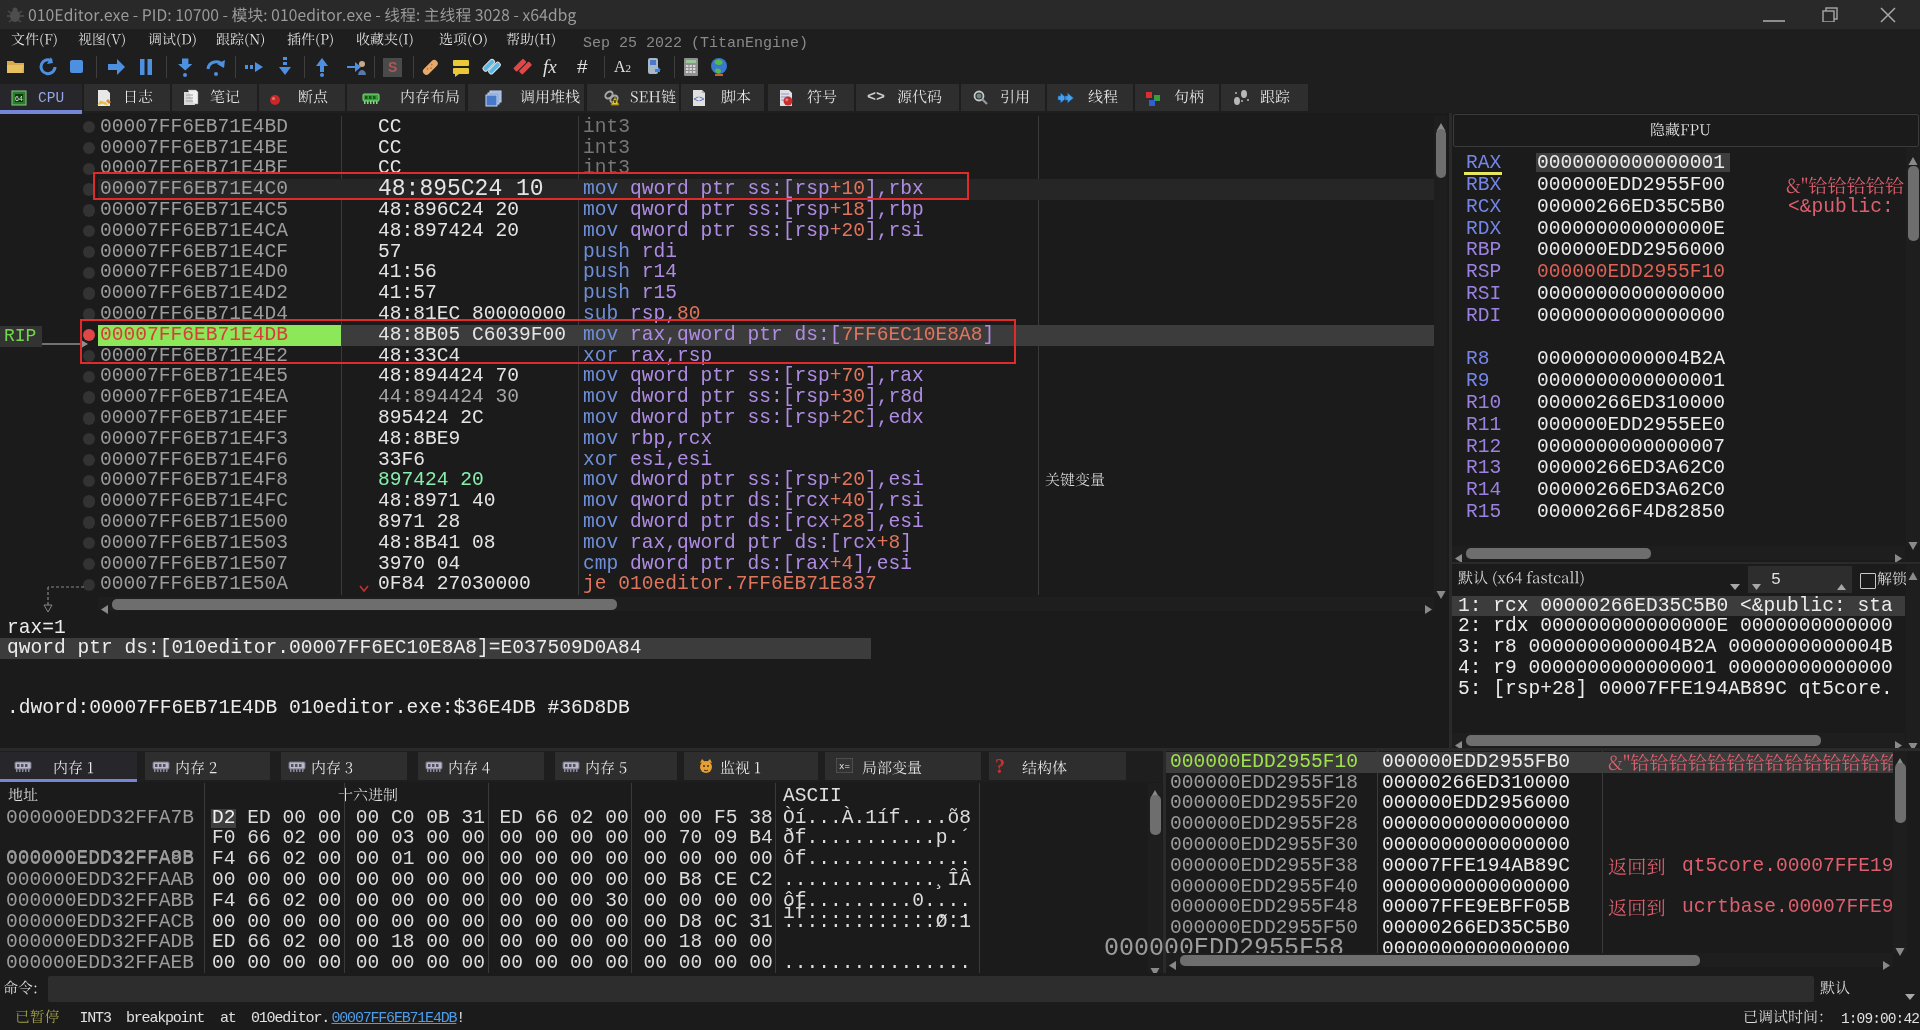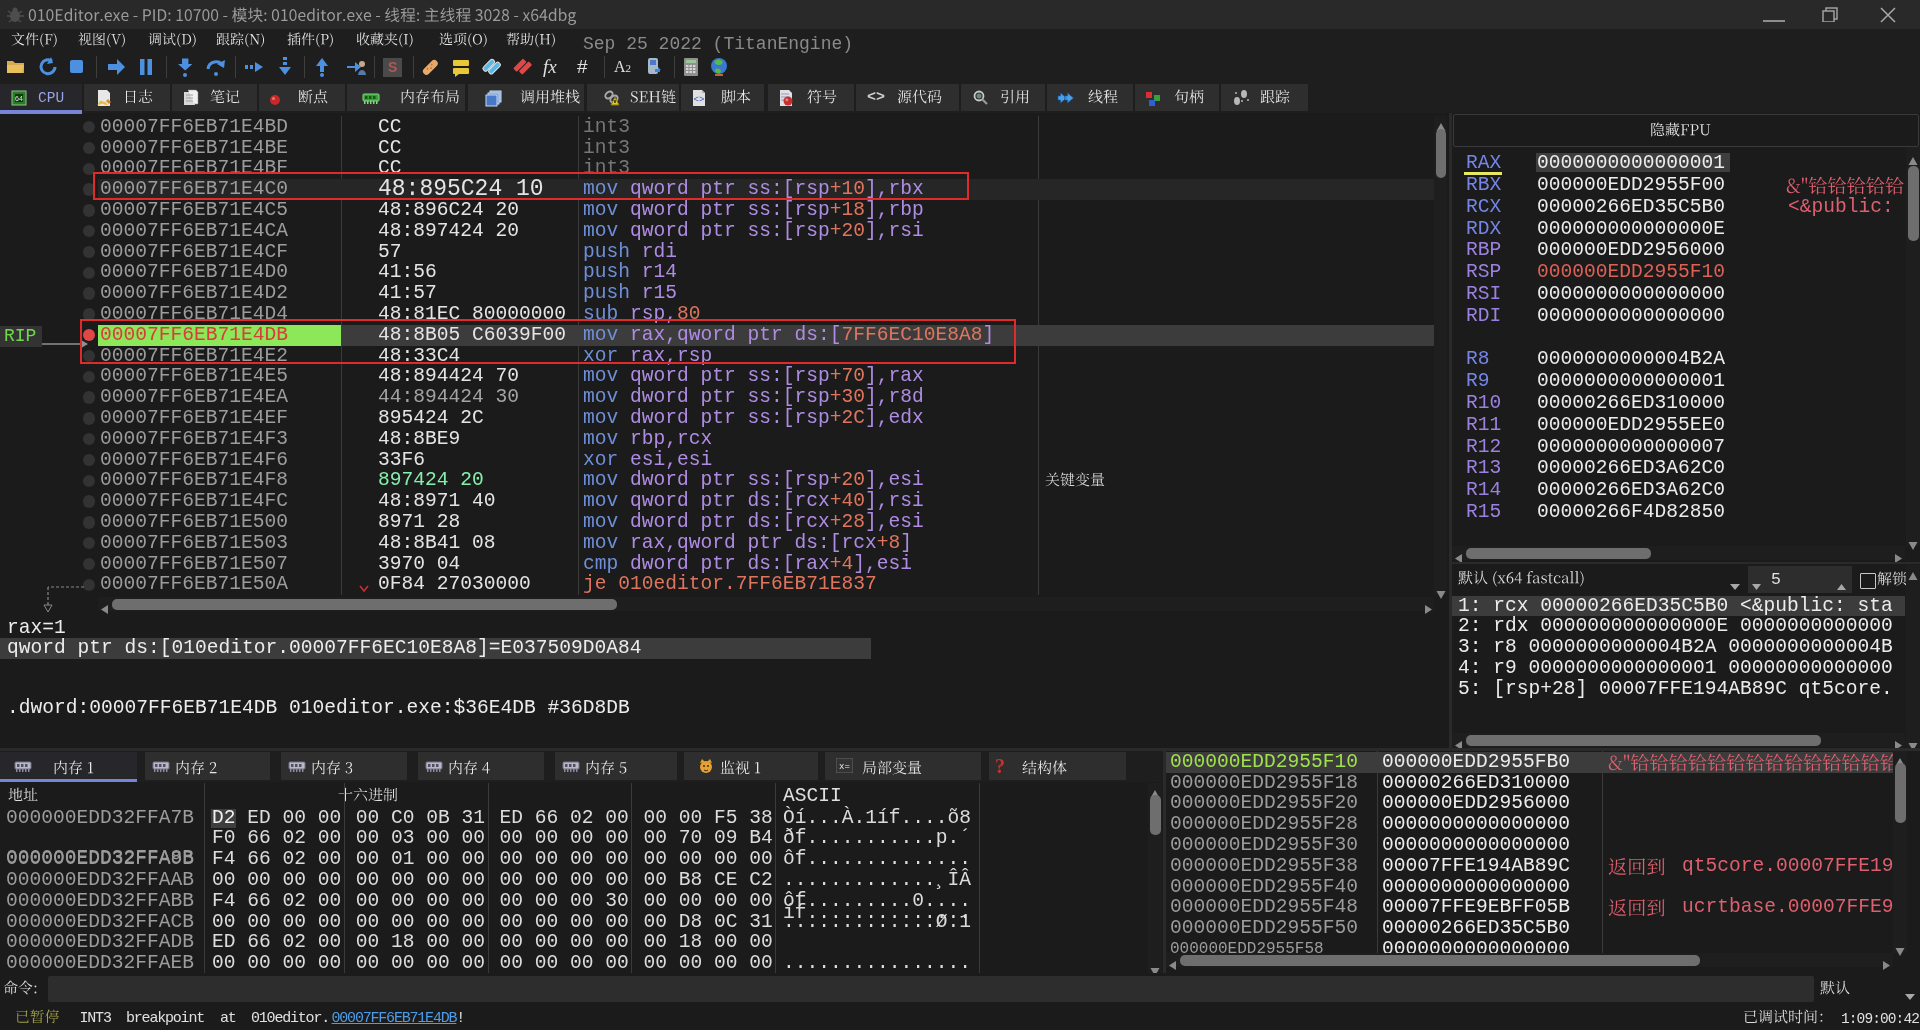--- a/index.html
+++ b/index.html
@@ -45,21 +45,21 @@
     </svg></div>
 <div class="abs" style="left:356px;top:31.5px"><svg width="57.9" height="17.5" style="overflow:visible">
       <path d="M9.3 0.9 7.7 0.6C7.4 3.3 6.5 6 5.5 7.9L5.7 8C6.4 7.3 6.9 6.4 7.4 5.4C7.7 7.1 8.2 8.6 9 9.9C8.1 11.2 6.9 12.3 5.3 13.2L5.5 13.4C7.2 12.7 8.5 11.7 9.5 10.6C10.3 11.7 11.3 12.7 12.7 13.4C12.9 13 13.2 12.7 13.6 12.7L13.7 12.5C12.1 11.9 10.9 11 10 9.9C11.1 8.3 11.7 6.4 12.1 4.2H13.2C13.4 4.2 13.5 4.1 13.6 3.9C13.1 3.5 12.4 2.9 12.4 2.9L11.7 3.8H8C8.3 3 8.6 2.1 8.8 1.2C9.1 1.2 9.2 1.1 9.3 0.9ZM7.9 4.2H11C10.8 6.1 10.3 7.8 9.5 9.3C8.6 8 8 6.5 7.6 4.9ZM5.6 0.8 4.2 0.6V8.6L2.2 9.2V2.6C2.5 2.5 2.7 2.4 2.7 2.2L1.3 2.1V9C1.3 9.2 1.3 9.3 0.9 9.5L1.4 10.6C1.5 10.6 1.6 10.5 1.7 10.3C2.6 9.8 3.6 9.3 4.2 9V13.4H4.4C4.8 13.4 5.1 13.2 5.1 13V1.1C5.5 1.1 5.6 1 5.6 0.8ZM24.4 2.6 24.3 2.7C24.6 3 25 3.5 25.1 3.9C25.8 4.3 26.4 3 24.4 2.6ZM26.4 3.4 25.8 4.1H23.8V3.5C24.1 3.5 24.3 3.3 24.3 3.1L23.3 3V2.4H26.9C27.1 2.4 27.3 2.3 27.3 2.2C26.9 1.8 26.1 1.2 26.1 1.2L25.5 2H23.3V1.1C23.6 1.1 23.8 1 23.8 0.8L22.4 0.6V2H19.5V1.1C19.9 1 20 0.9 20.1 0.7L18.7 0.6V2H14.6L14.7 2.4H18.7V3.7H18.8C19.2 3.7 19.5 3.5 19.5 3.4V2.4H22.4V3.4H22.6C22.7 3.4 22.8 3.3 22.9 3.3L22.9 4.1H18.3L17.3 3.7V6.6H16.1V4.4C16.6 4.3 16.7 4.2 16.7 4L15.4 3.9V6.5C15.2 6.6 15.1 6.7 15 6.8L15.9 7.5L16.3 7H17.3V7.3L17.2 8.3H14.6L14.8 8.8H15.5C15.5 10.1 15.4 11.6 14.5 12.8L14.7 13C16 11.8 16.3 10.2 16.3 8.8H17.2C17.2 10.4 16.9 12 16 13.3L16.3 13.4C18 11.7 18.1 9.3 18.1 7.3V4.6H23C23.1 6.6 23.3 8.5 23.9 10C23.6 10.5 23.3 10.9 22.9 11.3C22.6 11 22.1 10.6 22.1 10.6L21.6 11.2H21.2V9.7H21.9V10H22C22.2 10 22.6 9.8 22.6 9.7V7.9C22.8 7.9 23 7.8 23.1 7.7L22.2 7L21.8 7.4H21.2V6.1H22.7C22.9 6.1 23 6 23 5.9C22.7 5.5 22.1 5.1 22.1 5.1L21.6 5.7H19.6L18.7 5.2V11.2C18.6 11.3 18.4 11.4 18.3 11.5L19.2 12.1L19.5 11.6H22.6C22 12.3 21.4 12.8 20.6 13.3L20.8 13.5C22.2 12.9 23.3 12 24.2 10.8C24.7 11.6 25.2 12.2 25.9 12.8C26.4 13.2 27.1 13.6 27.4 13.2C27.5 13 27.5 12.8 27.1 12.4L27.3 10.5L27.1 10.5C27 11 26.8 11.6 26.7 11.9C26.5 12.1 26.5 12.1 26.3 11.9C25.6 11.5 25.2 10.8 24.8 10C25.5 8.9 26 7.7 26.3 6.2C26.7 6.2 26.8 6.1 26.9 5.9L25.6 5.5C25.3 6.8 24.9 8 24.4 9C24 7.7 23.9 6.1 23.8 4.6H27.1C27.3 4.6 27.4 4.5 27.4 4.3C27 3.9 26.4 3.4 26.4 3.4ZM19.4 6.5V6.1H20.5V7.4H19.4ZM19.4 11.2V9.7H20.5V11.2ZM19.4 9.3V7.8H21.9V9.3ZM39.6 4.4 38.2 3.7C37.9 4.5 37.2 6.1 36.6 7.1L36.8 7.2C37.6 6.4 38.6 5.2 39.1 4.5C39.4 4.6 39.5 4.5 39.6 4.4ZM30.4 3.8 30.3 3.8C30.9 4.6 31.5 5.8 31.6 6.8C32.6 7.6 33.5 5.4 30.4 3.8ZM35.3 5V3.3H40.4C40.6 3.3 40.7 3.2 40.8 3C40.3 2.6 39.5 2 39.5 2L38.8 2.8H35.3V1.2C35.7 1.1 35.8 1 35.8 0.8L34.4 0.6V2.8H29.2L29.3 3.3H34.4V5C34.4 5.9 34.3 6.8 34.2 7.6H28.5L28.7 8H34.1C33.5 10.2 32 12 28.6 13.1L28.7 13.4C32.7 12.3 34.4 10.4 35 8H35.3C35.8 9.8 37 12.1 40.5 13.4C40.6 12.9 40.9 12.7 41.4 12.7L41.4 12.5C37.8 11.4 36.2 9.6 35.6 8H41C41.2 8 41.4 7.9 41.4 7.8C41 7.3 40.2 6.7 40.2 6.7L39.5 7.6H35.5L35.5 7.5L35.4 7.6H35.1C35.3 6.7 35.3 5.9 35.3 5ZM44.3 8.1C44.3 5.5 44.8 3.6 46.7 1.1L46.4 0.9C44.3 3 43.3 5.3 43.3 8.1C43.3 10.9 44.3 13.1 46.4 15.3L46.7 15.1C44.9 12.5 44.3 10.7 44.3 8.1ZM47.8 2.5 49.3 2.7C49.3 4 49.3 5.4 49.3 6.8V7.6C49.3 9 49.3 10.4 49.3 11.8L47.8 11.9V12.3H52V11.9L50.6 11.8C50.5 10.4 50.5 9 50.5 7.6V6.8C50.5 5.4 50.5 4 50.6 2.7L52 2.5V2.1H47.8ZM55.6 8.1C55.6 10.7 55 12.5 53.2 15.1L53.5 15.3C55.6 13.2 56.6 10.9 56.6 8.1C56.6 5.3 55.6 3 53.5 0.9L53.2 1.1C55 3.6 55.6 5.5 55.6 8.1Z" fill="#E8E8E8"></path>
     </svg></div>
 <div class="abs" style="left:438.5px;top:31.5px"><svg width="48.9" height="17.5" style="overflow:visible">
       <path d="M1.3 0.8 1.2 0.9C1.8 1.7 2.5 2.9 2.8 3.8C3.8 4.6 4.5 2.5 1.3 0.8ZM11.9 5.2 11.2 6H9.1V3.6H12.2C12.4 3.6 12.5 3.5 12.6 3.3C12.1 2.9 11.4 2.3 11.4 2.3L10.8 3.2H9.1V1.2C9.4 1.2 9.6 1 9.6 0.8L8.2 0.7V3.2H6.4C6.6 2.7 6.8 2.2 6.9 1.8C7.2 1.8 7.4 1.6 7.4 1.5L6 1.1C5.8 2.7 5.2 4.4 4.5 5.4L4.8 5.5C5.3 5 5.8 4.4 6.2 3.6H8.2V6H4.5L4.6 6.5H6.7C6.7 8.5 6.2 9.9 4.4 11.1L4.5 11.3C6.7 10.3 7.5 8.9 7.7 6.5H9.3V10.2C9.3 10.8 9.5 11.1 10.3 11.1H11.2C12.7 11.1 13 10.9 13 10.5C13 10.3 13 10.2 12.7 10.1L12.7 8.3H12.5C12.4 9.1 12.2 9.9 12.1 10.1C12.1 10.2 12 10.2 11.9 10.2C11.8 10.2 11.6 10.2 11.2 10.2H10.5C10.2 10.2 10.2 10.2 10.2 10V6.5H12.7C12.9 6.5 13 6.4 13.1 6.2C12.6 5.8 11.9 5.2 11.9 5.2ZM2.4 10.7C1.9 11.1 1.1 11.8 0.5 12.2L1.3 13.3C1.4 13.2 1.5 13 1.4 12.9C1.8 12.3 2.5 11.4 2.8 11C3 10.8 3.1 10.8 3.3 11C4.6 12.5 5.9 13 8.6 13C10.1 13 11.4 13 12.7 13C12.8 12.6 13 12.3 13.4 12.2V12C11.8 12.1 10.5 12.1 8.9 12.1C6.3 12.1 4.7 11.9 3.5 10.6C3.4 10.5 3.3 10.5 3.3 10.5V5.9C3.7 5.9 3.9 5.8 3.9 5.7L2.8 4.7L2.2 5.4H0.5L0.6 5.8H2.4ZM24.2 5.2 22.8 4.8C22.7 9.6 22.7 11.7 18.2 13.2L18.4 13.5C23.5 12.1 23.5 9.8 23.7 5.4C24 5.4 24.1 5.3 24.2 5.2ZM23.5 10 23.3 10.2C24.5 10.9 26 12.2 26.6 13.3C27.8 13.9 28.1 11.3 23.5 10ZM26.3 0.8 25.7 1.6H19.5L19.7 2H22.7C22.6 2.5 22.5 3.2 22.4 3.7H21L20 3.2V10.1H20.2C20.5 10.1 20.9 9.9 20.9 9.8V4.1H25.5V10H25.7C26 10 26.4 9.8 26.4 9.7V4.2C26.7 4.2 26.9 4.1 27 4L25.9 3.2L25.4 3.7H22.9C23.2 3.2 23.5 2.6 23.7 2H27.2C27.4 2 27.5 1.9 27.6 1.8C27.1 1.3 26.3 0.8 26.3 0.8ZM18.7 1.5 18.2 2.2H14.6L14.7 2.6H16.6V9.4C15.8 9.6 15.1 9.8 14.6 9.8L15.2 11.1C15.3 11.1 15.5 11 15.5 10.8C17.3 10.1 18.7 9.4 19.7 8.9L19.6 8.7C18.9 8.9 18.2 9.1 17.6 9.2V2.6H19.4C19.6 2.6 19.8 2.5 19.8 2.4C19.4 2 18.7 1.5 18.7 1.5ZM30.3 8.1C30.3 5.5 30.8 3.6 32.7 1.1L32.4 0.9C30.3 3 29.3 5.3 29.3 8.1C29.3 10.9 30.3 13.1 32.4 15.3L32.7 15.1C30.9 12.5 30.3 10.7 30.3 8.1ZM38.5 12.5C41 12.5 43 10.6 43 7.2C43 3.8 41 1.9 38.5 1.9C36 1.9 33.9 3.9 33.9 7.2C33.9 10.6 36 12.5 38.5 12.5ZM38.5 12.1C36.3 12.1 35.2 9.9 35.2 7.2C35.2 4.6 36.3 2.4 38.5 2.4C40.6 2.4 41.7 4.6 41.7 7.2C41.7 9.9 40.6 12.1 38.5 12.1ZM46.7 8.1C46.7 10.7 46.1 12.5 44.3 15.1L44.5 15.3C46.6 13.2 47.7 10.9 47.7 8.1C47.7 5.3 46.6 3 44.5 0.9L44.3 1.1C46.1 3.6 46.7 5.5 46.7 8.1Z" fill="#E8E8E8"></path>
     </svg></div>
 <div class="abs" style="left:506px;top:31.5px"><svg width="50.1" height="17.5" style="overflow:visible">
       <path d="M6.5 7.4V8.6H3.6L2.6 8.1V12.9H2.7C3.1 12.9 3.5 12.7 3.5 12.6V9H6.5V13.4H6.7C7 13.4 7.4 13.2 7.4 13.1V9H10.5V11.6C10.5 11.8 10.4 11.8 10.2 11.8C9.9 11.8 8.7 11.7 8.7 11.7V11.9C9.3 12 9.6 12.2 9.8 12.3C9.9 12.4 10 12.6 10 12.9C11.2 12.8 11.4 12.4 11.4 11.7V9.2C11.7 9.1 11.9 9 12 8.9L10.8 8L10.3 8.6H7.4V7.9C7.7 7.8 7.9 7.7 7.9 7.5ZM3.8 0.6V1.9H0.8L0.9 2.4H3.8V3.6H1.2L1.3 4H3.8V4.2C3.8 4.5 3.7 4.9 3.7 5.2H0.6L0.7 5.6H3.6C3.3 6.7 2.6 7.5 1.1 8.2L1.2 8.4C3.2 7.7 4.1 6.8 4.5 5.6H7.5C7.7 5.6 7.8 5.6 7.9 5.4C7.4 5 6.6 4.4 6.6 4.4L6 5.2H4.5C4.6 4.9 4.6 4.5 4.6 4.2V4H7C7.2 4 7.3 3.9 7.4 3.7C6.9 3.3 6.2 2.8 6.2 2.8L5.6 3.6H4.6V2.4H7.4C7.6 2.4 7.7 2.3 7.8 2.1C7.3 1.7 6.6 1.1 6.6 1.1L6 1.9H4.6V1.1C5 1.1 5.1 1 5.1 0.8ZM8.4 1.2V8H8.5C9 8 9.3 7.8 9.3 7.7V1.6H11.7C11.3 2.3 10.8 3.3 10.5 3.8C11.6 4.5 12.1 5.1 12.1 5.8C12.1 6.1 12 6.2 11.8 6.3C11.7 6.4 11.5 6.4 11.3 6.4C11.1 6.4 10.5 6.4 10.2 6.4V6.6C10.5 6.7 10.8 6.7 10.9 6.8C11.1 6.9 11.1 7.2 11.1 7.4C12.4 7.3 13 6.8 13 5.9C12.9 5.2 12.3 4.4 10.9 3.8C11.4 3.3 12.2 2.3 12.6 1.8C12.9 1.8 13.1 1.8 13.2 1.7L12.3 0.7L11.7 1.2H9.4L8.4 0.7ZM22.6 0.8C22.6 2 22.6 3.1 22.6 4.2H20.3L20.4 4.6H22.6C22.4 8.1 21.7 11 18.4 13.2L18.6 13.4C22.5 11.3 23.3 8.2 23.5 4.6H26C25.8 8.7 25.6 11.5 25.1 12C24.9 12.1 24.8 12.2 24.5 12.2C24.2 12.2 23.2 12.1 22.6 12L22.6 12.3C23.1 12.4 23.7 12.5 23.9 12.7C24.1 12.8 24.2 13.1 24.2 13.3C24.8 13.3 25.4 13.1 25.7 12.7C26.4 12 26.7 9.2 26.8 4.7C27.1 4.7 27.3 4.6 27.4 4.5L26.4 3.6L25.8 4.2H23.5C23.5 3.3 23.5 2.3 23.5 1.3C23.9 1.3 24 1.1 24 0.9ZM16.5 2.1H19V4.5H16.5ZM14.4 11.1 14.9 12.3C15 12.3 15.1 12.2 15.2 12C17.8 11.2 19.7 10.5 21.2 10L21.1 9.8L19.9 10.1V2.3C20.1 2.3 20.4 2.1 20.5 2L19.4 1.2L18.9 1.7H16.7L15.7 1.3V10.9ZM16.5 5H19V7.4H16.5ZM16.5 7.9H19V10.2L16.5 10.7ZM30.3 8.1C30.3 5.5 30.8 3.6 32.7 1.1L32.4 0.9C30.3 3 29.3 5.3 29.3 8.1C29.3 10.9 30.3 13.1 32.4 15.3L32.7 15.1C30.9 12.5 30.3 10.7 30.3 8.1ZM40.2 2.5 41.6 2.7C41.6 4 41.6 5.4 41.6 6.8H36.5C36.5 5.4 36.5 4 36.6 2.7L38 2.5V2.1H33.8V2.5L35.3 2.7C35.3 4 35.3 5.4 35.3 6.8V7.6C35.3 9 35.3 10.4 35.3 11.8L33.8 11.9V12.3H38V11.9L36.6 11.8C36.5 10.4 36.5 9 36.5 7.3H41.6C41.6 9 41.6 10.4 41.6 11.8L40.2 11.9V12.3H44.3V11.9L42.9 11.8C42.8 10.4 42.8 9 42.8 7.6V6.8C42.8 5.4 42.8 4 42.9 2.7L44.3 2.5V2.1H40.2ZM47.9 8.1C47.9 10.7 47.3 12.5 45.5 15.1L45.7 15.3C47.8 13.2 48.9 10.9 48.9 8.1C48.9 5.3 47.8 3 45.7 0.9L45.5 1.1C47.3 3.6 47.9 5.5 47.9 8.1Z" fill="#E8E8E8"></path>
     </svg></div>
-<div class="abs mono" style="left:583px;top:33.5px;font-size:18px;color:#8A8A8A">Sep 25 2022 (TitanEngine)</div>
+<div class="abs mono" style="left:583px;top:33.5px;font-size:15px;color:#8A8A8A">Sep 25 2022 (TitanEngine)</div>
 <div class="abs" style="left:5px;top:56px"><svg width="22" height="22">
       <path d="M2 5h6l2 2h9v10H2z" fill="#D9A94E"></path>
       <path d="M2 9h17l-2 8H2z" fill="#E8C060"></path>
     </svg></div>
 <div class="abs" style="left:36px;top:56px"><svg width="22" height="22">
       <path d="M16 5a7 7 0 1 0 3 6" stroke="#4E90E0" stroke-width="3" fill="none"></path>
       <path d="M15 1l2 6-6 1z" fill="#4E90E0"></path>
     </svg></div>
 <div class="abs" style="left:66px;top:56px"><svg width="22" height="22">
       <rect x="4" y="4" width="13" height="13" rx="2" fill="#4E90E0"></rect>
@@ -769,21 +769,21 @@
 <div class="abs mono" style="left:1170px;top:876.5999999999999px;font-size:19.58px;color:#9C9C9C">000000EDD2955F40</div>
 <div class="abs mono" style="left:1382px;top:876.5999999999999px;font-size:19.58px;color:#ECECEC">0000000000000000</div>
 <div class="abs mono" style="left:1170px;top:897.4px;font-size:19.58px;color:#9C9C9C">000000EDD2955F48</div>
 <div class="abs mono" style="left:1382px;top:897.4px;font-size:19.58px;color:#ECECEC">00007FFE9EBFF05B</div>
 <div class="abs" style="left:1608px;top:898.4px"><svg width="57.6" height="24.0" style="overflow:visible">
       <path d="M2 1.1 1.8 1.3C2.6 2.3 3.8 4 4.1 5.2C5.5 6.2 6.4 3.4 2 1.1ZM9.9 8.2 9.6 8.4C10.6 9.1 11.7 10.1 12.8 11.1C11.5 12.8 9.8 14.3 7.6 15.3L7.8 15.6C10.3 14.7 12.1 13.4 13.5 11.8C14.6 13 15.6 14.2 16.1 15.2C17.5 16 18 13.8 14.3 10.9C15.2 9.6 15.8 8.3 16.3 6.8C16.8 6.8 17 6.7 17.1 6.6L15.7 5.3L14.8 6.1H9.1V3.3C11.3 3.2 14.4 2.9 16.8 2.4C17.1 2.6 17.3 2.6 17.5 2.5L16.3 1.1C13.9 1.8 11.2 2.5 9.1 2.9L7.9 2.3V6.1C7.9 9 7.7 12.2 5.8 14.7L6 14.9C8.7 12.6 9.1 9.2 9.1 6.6H14.9C14.5 7.9 14 9.1 13.4 10.2C12.4 9.5 11.3 8.9 9.9 8.2ZM3.5 14.5C2.7 15.1 1.5 16.1 0.7 16.7L1.8 18.1C2 18 2 17.9 2 17.7C2.6 16.8 3.7 15.4 4.1 14.8C4.3 14.5 4.5 14.5 4.7 14.8C6.5 17.1 8.3 17.7 11.9 17.7C14 17.7 15.7 17.7 17.5 17.7C17.6 17.2 17.9 16.8 18.5 16.7V16.4C16.3 16.5 14.5 16.5 12.3 16.5C8.8 16.5 6.7 16.1 5 14.3C4.9 14.2 4.8 14.1 4.7 14V8C5.2 7.9 5.5 7.8 5.6 7.6L4 6.3L3.2 7.3H0.7L0.8 7.8H3.5ZM34.9 16H22.5V2.7H34.9ZM22.5 17.8V16.5H34.9V18.1H35.1C35.6 18.1 36.2 17.8 36.2 17.6V2.9C36.6 2.8 36.9 2.7 37 2.5L35.5 1.3L34.7 2.1H22.7L21.3 1.4V18.3H21.5C22.1 18.3 22.5 18 22.5 17.8ZM31.1 11.5H26.5V6.4H31.1ZM26.5 13.2V12.1H31.1V13.4H31.3C31.7 13.4 32.3 13.1 32.3 13V6.6C32.7 6.5 33 6.4 33.2 6.2L31.6 5L31 5.8H26.6L25.3 5.2V13.6H25.5C26 13.6 26.5 13.3 26.5 13.2ZM56.6 1.4 54.7 1.2V16.5C54.7 16.8 54.6 16.9 54.2 16.9C53.8 16.9 51.9 16.7 51.9 16.7V17C52.7 17.1 53.2 17.3 53.5 17.5C53.8 17.7 53.9 18 53.9 18.4C55.7 18.3 55.9 17.6 55.9 16.6V1.9C56.3 1.8 56.5 1.7 56.6 1.4ZM53 2.9 51.1 2.6V14.3H51.3C51.7 14.3 52.3 14.1 52.3 13.9V3.4C52.7 3.3 52.9 3.1 53 2.9ZM48.5 1.4 47.6 2.5H39.3L39.5 3.1H43.6C43 4.3 41.5 6.4 40.3 7.3C40.2 7.4 39.8 7.4 39.8 7.4L40.6 9.2C40.8 9.1 40.9 9 41 8.8C43.7 8.3 46.2 7.8 47.9 7.4C48.2 7.8 48.3 8.3 48.3 8.6C49.7 9.7 50.6 6.5 46.1 4.5L45.8 4.7C46.5 5.3 47.3 6.2 47.8 7C45.1 7.3 42.5 7.5 41 7.6C42.4 6.6 43.9 5.2 44.7 4.1C45.2 4.2 45.4 4 45.5 3.8L43.8 3.1H49.6C49.9 3.1 50.1 3 50.1 2.8C49.5 2.2 48.5 1.4 48.5 1.4ZM47.9 10.2 47 11.3H45V9.3C45.5 9.2 45.7 9 45.7 8.8L43.8 8.6V11.3H39.7L39.9 11.8H43.8V15.6C41.8 16 40.2 16.2 39.2 16.4L40 18.1C40.2 18 40.4 17.9 40.5 17.6C44.8 16.5 47.9 15.5 50.2 14.8L50.1 14.4L45 15.4V11.8H49C49.3 11.8 49.5 11.8 49.5 11.5C48.9 11 47.9 10.2 47.9 10.2Z" fill="#DE5F6E"></path>
     </svg></div>
 <div class="abs mono" style="left:1682px;top:897.4px;font-size:19.58px;color:#DE5F6E">ucrtbase.00007FFE9E</div>
 <div class="abs mono" style="left:1170px;top:918.1999999999999px;font-size:19.58px;color:#9C9C9C">000000EDD2955F50</div>
 <div class="abs mono" style="left:1382px;top:918.1999999999999px;font-size:19.58px;color:#ECECEC">00000266ED35C5B0</div>
-<div class="abs mono" style="left:1170px;top:939.0px;font-size:16px;color:#9C9C9C">000000EDD2955F58</div>
+<div class="abs mono" style="left:1104px;top:939.0px;font-size:25px;color:#9C9C9C">000000EDD2955F58</div>
 <div class="abs mono" style="left:1382px;top:939.0px;font-size:19.58px;color:#ECECEC">0000000000000000</div>
 <div class="abs" style="left:1166px;top:953px;width:727px;height:14px;background:#1E1E1E"></div>
 <div class="abs" style="left:1168px;top:956px"><svg width="9" height="9">
       <path d="M8 0L1 4.5 8 9z" fill="#8A8A8A"></path>
     </svg></div>
 <div class="abs" style="left:1882px;top:956px"><svg width="9" height="9">
       <path d="M1 0l7 4.5L1 9z" fill="#8A8A8A"></path>
     </svg></div>
 <div class="abs" style="left:1180px;top:954.5px;width:520px;height:11px;background:#6E6E6E;border-radius:5px"></div>
 <div class="abs" style="left:1893px;top:751px;width:14px;height:202px;background:#1E1E1E"></div>

